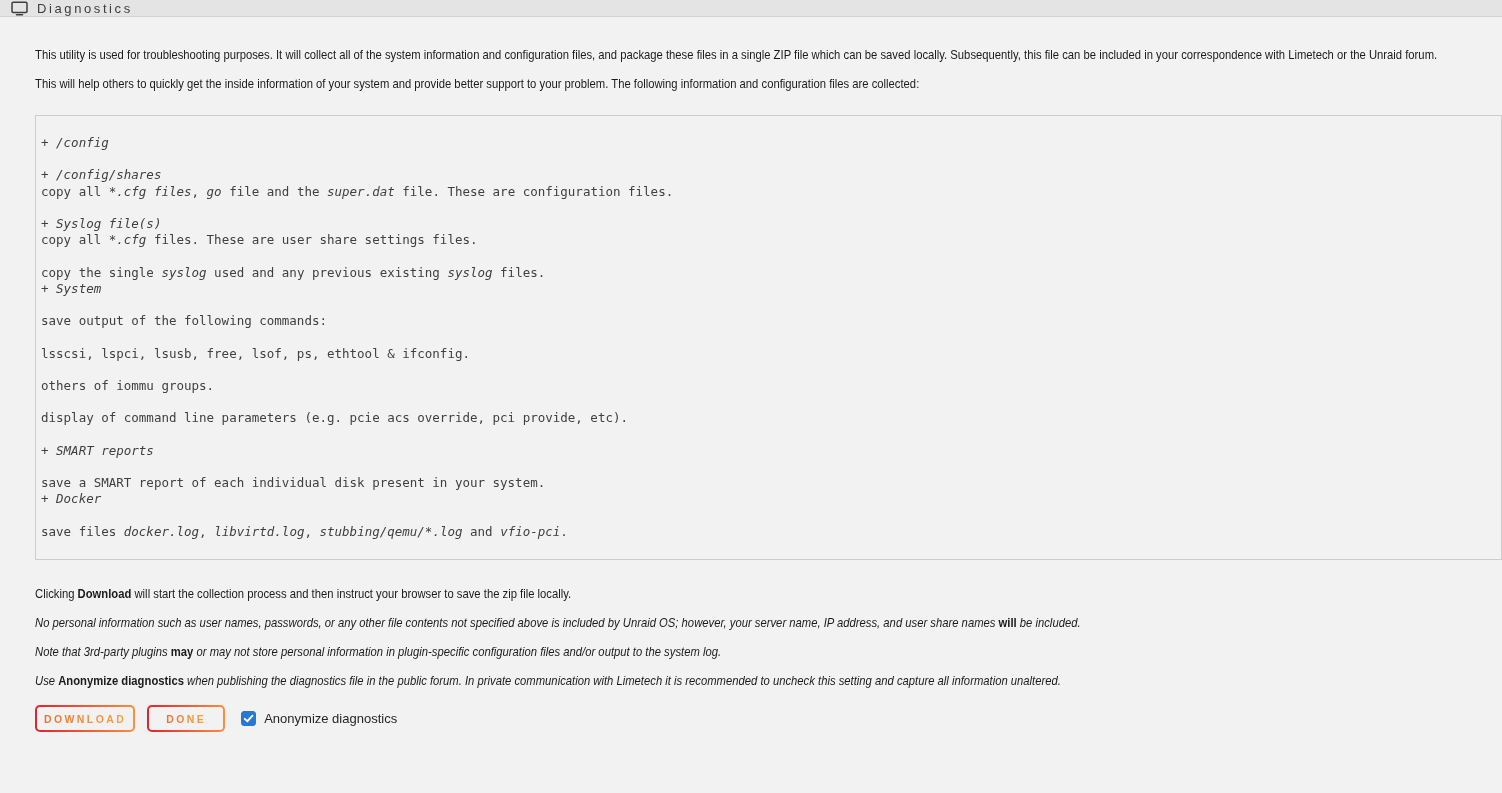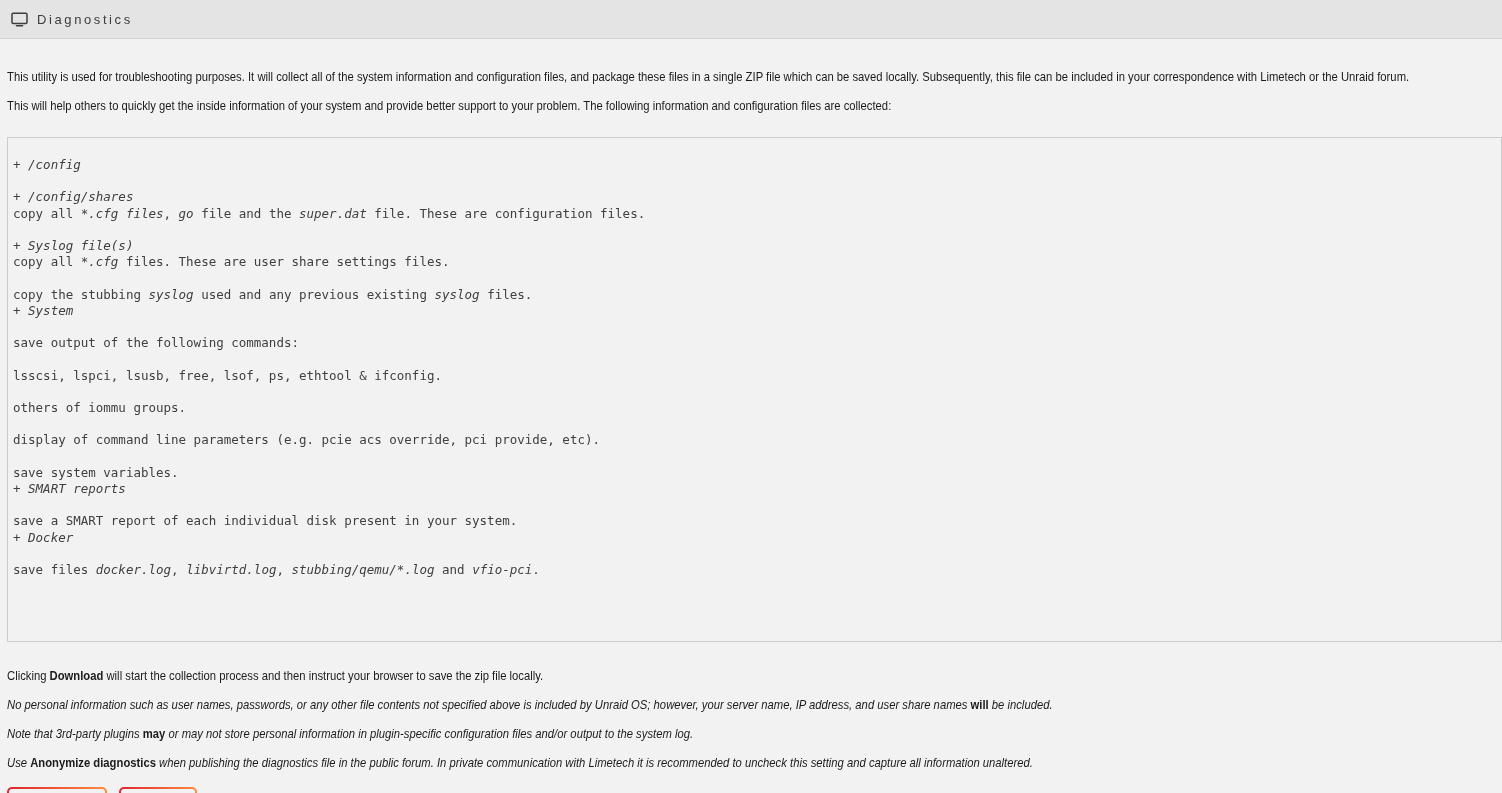--- a/index.html
+++ b/index.html
@@ -6,59 +6,59 @@
   html, body {
     width: 1502px; height: 793px;
     overflow: hidden;
     background: var(--page-bg, #f2f2f2);
     font-family: "Liberation Sans", sans-serif;
     color: #1c1b1b;
   }
 
   
   .header-bar {
-    height: 39px;
+    height: 17px;
     background: var(--header-bg, #e4e4e4);
     border-bottom: 1px solid #d2d2d2;
     display: flex;
     align-items: center;
     padding-left: 11px;
   }
   .header-bar .icon {
     display: inline-flex;
     margin-right: 9px;
     margin-top: 1px;
   }
   .header-title {
     font-size: 13px;
     letter-spacing: 2.6px;
     color: #3d3d3d;
   }
 
   
-  .content { padding: 0 0 0 7px; }
+  .content { padding: 0 0 0 7px; margin-left: 28px; }
 
   .bodytext {
     font-size: 12.8px;
     line-height: 15px;
     white-space: nowrap;
     transform: scaleX(0.88);
     transform-origin: 0 50%;
     color: #1c1b1b;
   }
   .intro-p1 { margin-top: 30px; margin-bottom: 14px; }
   .intro-p2 { margin-bottom: 0; }
 
   
   .collection-box {
     margin-top: 24px;
     margin-right: 0;
     border: 1px solid #cccccc;
     background: var(--page-bg, #f2f2f2);
-    padding: 19px 8px 63px 5px;
+    padding: 19px 8px 19px 5px;
   }
   .code-line {
     font-family: "DejaVu Sans Mono", monospace;
     font-size: 12.5px;
     line-height: 16.2px;
     min-height: 16.2px;
     white-space: pre;
     color: #404040;
   }
   .code-line .seg-i { font-style: italic; }
@@ -160,32 +160,31 @@
   <div class="collection-box">
     <div>
         <div class="code-line"><span>+ </span><span class="seg-i">/config</span></div>
         <div class="code-line">&nbsp;</div>
         <div class="code-line"><span>+ </span><span class="seg-i">/config/shares</span></div>
         <div class="code-line"><span>copy all </span><span class="seg-i">*.cfg files</span><span>, </span><span class="seg-i">go</span><span> file and the </span><span class="seg-i">super.dat</span><span> file. These are configuration files.</span></div>
         <div class="code-line">&nbsp;</div>
         <div class="code-line"><span>+ </span><span class="seg-i">Syslog file(s)</span></div>
         <div class="code-line"><span>copy all </span><span class="seg-i">*.cfg</span><span> files. These are user share settings files.</span></div>
         <div class="code-line">&nbsp;</div>
-        <div class="code-line"><span>copy the stubbing </span><span class="seg-i">syslog</span><span> used and any previous existing </span><span class="seg-i">syslog</span><span> files.</span></div>
+        <div class="code-line"><span>copy the single </span><span class="seg-i">syslog</span><span> used and any previous existing </span><span class="seg-i">syslog</span><span> files.</span></div>
         <div class="code-line"><span>+ </span><span class="seg-i">System</span></div>
         <div class="code-line">&nbsp;</div>
         <div class="code-line"><span>save output of the following commands:</span></div>
         <div class="code-line">&nbsp;</div>
         <div class="code-line"><span>lsscsi, lspci, lsusb, free, lsof, ps, ethtool &amp; ifconfig.</span></div>
         <div class="code-line">&nbsp;</div>
         <div class="code-line"><span>others of iommu groups.</span></div>
         <div class="code-line">&nbsp;</div>
         <div class="code-line"><span>display of command line parameters (e.g. pcie acs override, pci provide, etc).</span></div>
         <div class="code-line">&nbsp;</div>
-        <div class="code-line"><span>save system variables.</span></div>
         <div class="code-line"><span>+ </span><span class="seg-i">SMART reports</span></div>
         <div class="code-line">&nbsp;</div>
         <div class="code-line"><span>save a SMART report of each individual disk present in your system.</span></div>
         <div class="code-line"><span>+ </span><span class="seg-i">Docker</span></div>
         <div class="code-line">&nbsp;</div>
         <div class="code-line"><span>save files </span><span class="seg-i">docker.log</span><span>, </span><span class="seg-i">libvirtd.log</span><span>, </span><span class="seg-i">stubbing/qemu/*.log</span><span> and </span><span class="seg-i">vfio-pci</span><span>.</span></div>
       </div>
   </div>
 
   <div class="notes">

